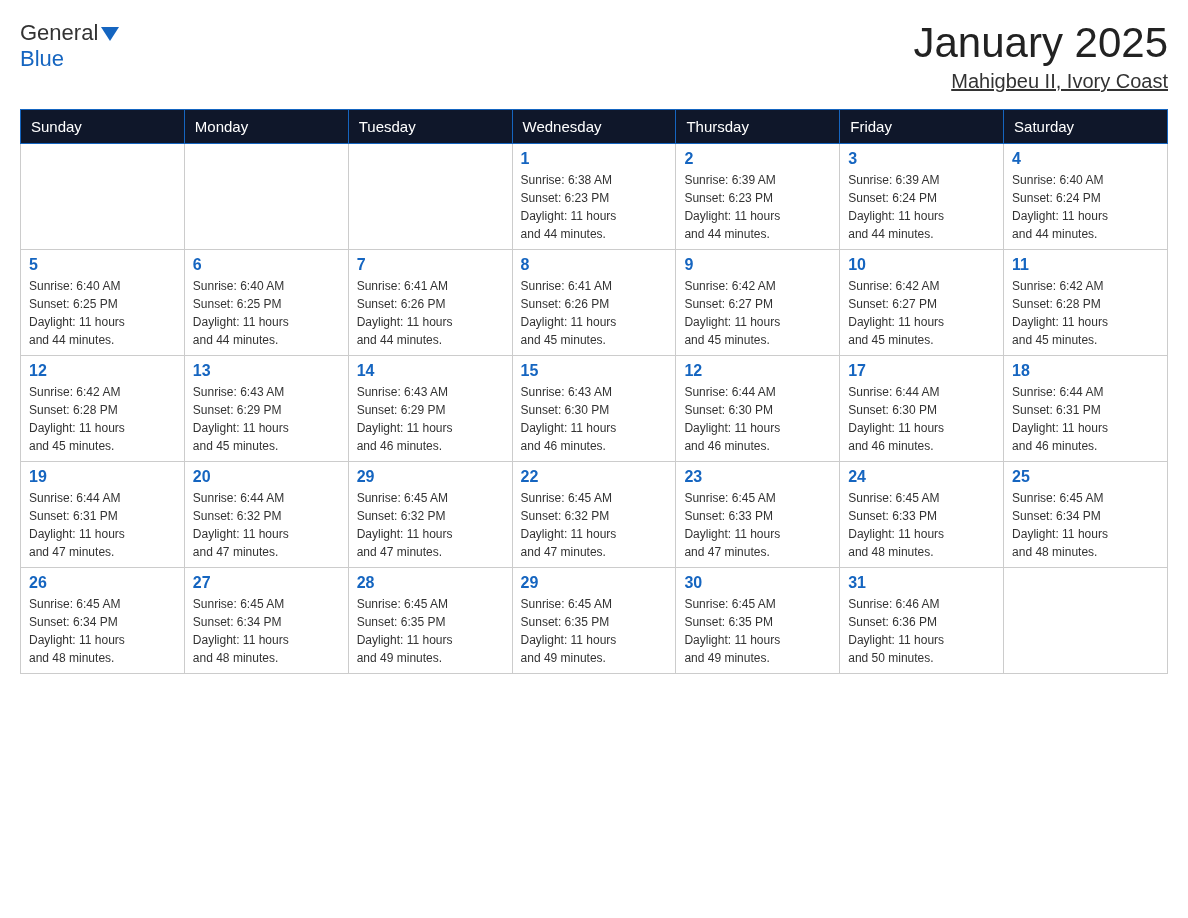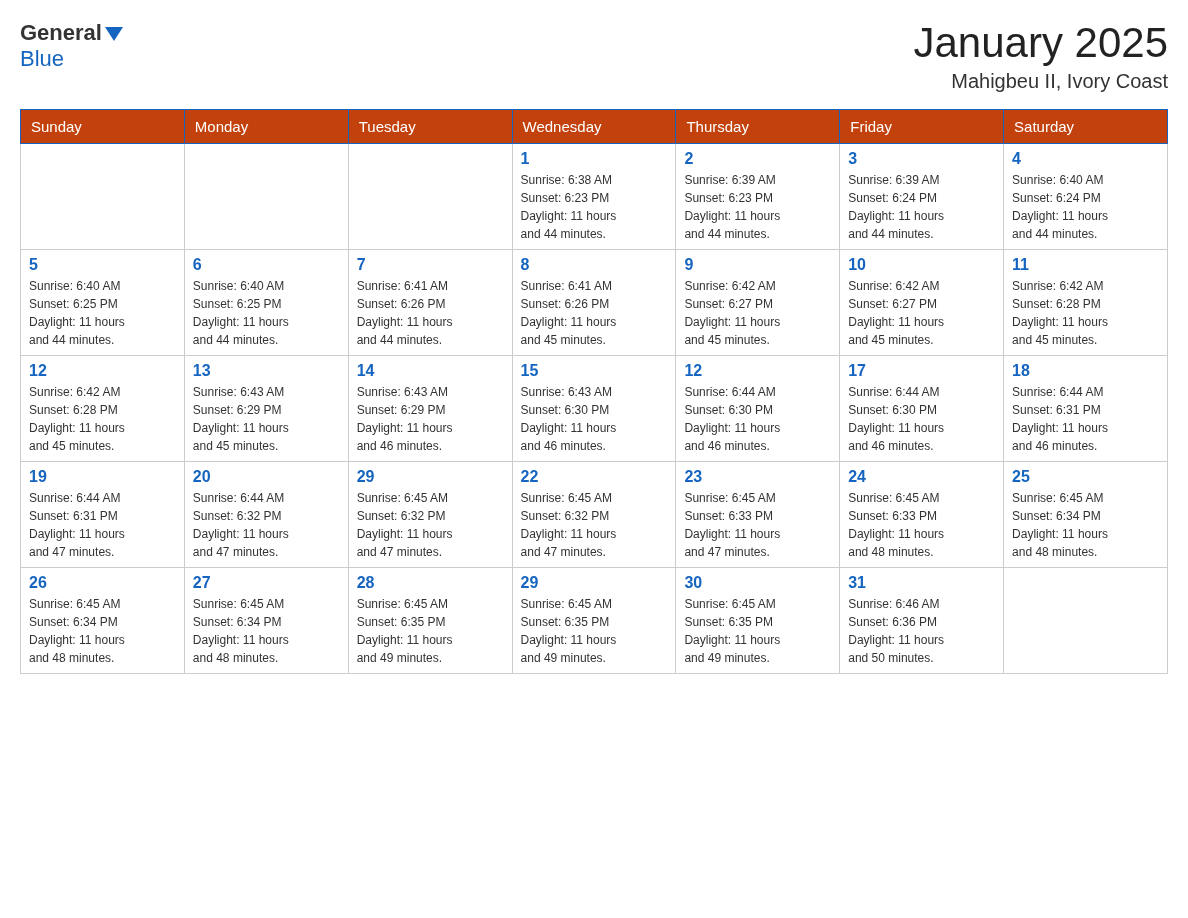--- a/index.html
+++ b/index.html
@@ -12,21 +12,21 @@
       min-height: 918px;
     }
     .header {
       display: flex;
       justify-content: space-between;
       align-items: flex-start;
       margin-bottom: 16px;
     }
     .logo-text-general {
       font-size: 22px;
-      font-weight: bold;
+      font-weight: normal;
       color: #333;
     }
     .logo-text-blue {
       font-size: 22px;
       font-weight: normal;
       color: #1565c0;
     }
     .title-block {
       text-align: right;
     }
@@ -35,28 +35,29 @@
       font-weight: normal;
       color: #222;
       line-height: 1.1;
       text-align: right;
     }
     .title-block h2 {
       font-size: 20px;
       font-weight: normal;
       color: #333;
       margin-top: 4px;
+      text-decoration: underline;
     }
     .calendar {
       width: 100%;
       border-collapse: collapse;
       border: 1px solid #aaa;
     }
     .calendar th {
-      background: #c2410c;
+      background: #0f172a;
       color: #fff;
       padding: 8px 10px;
       font-size: 15px;
       font-weight: normal;
       text-align: left;
       border: 1px solid #1565c0;
     }
     .calendar td {
       vertical-align: top;
       padding: 6px 8px;

